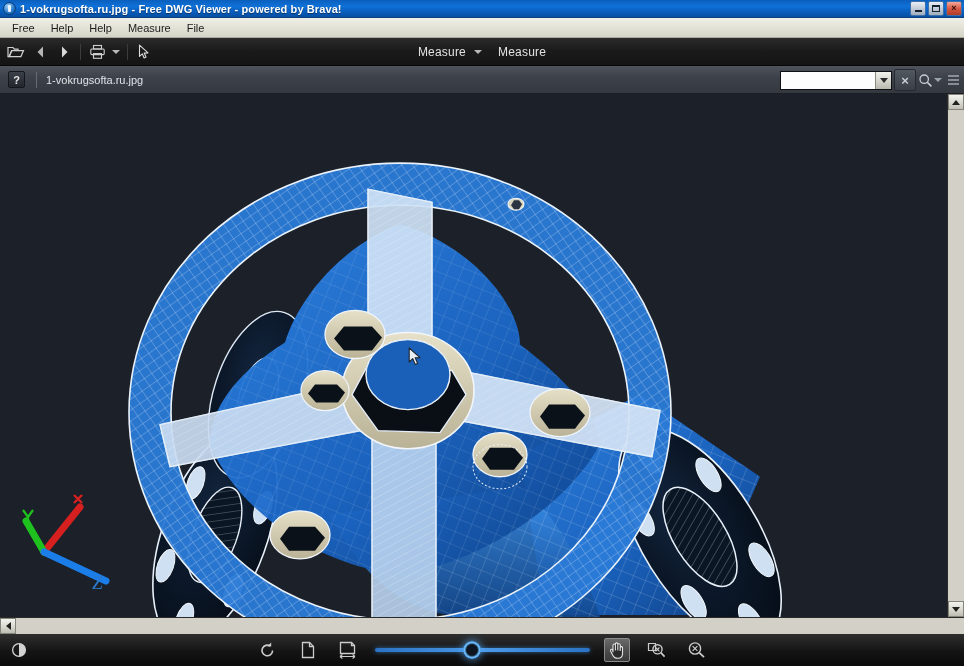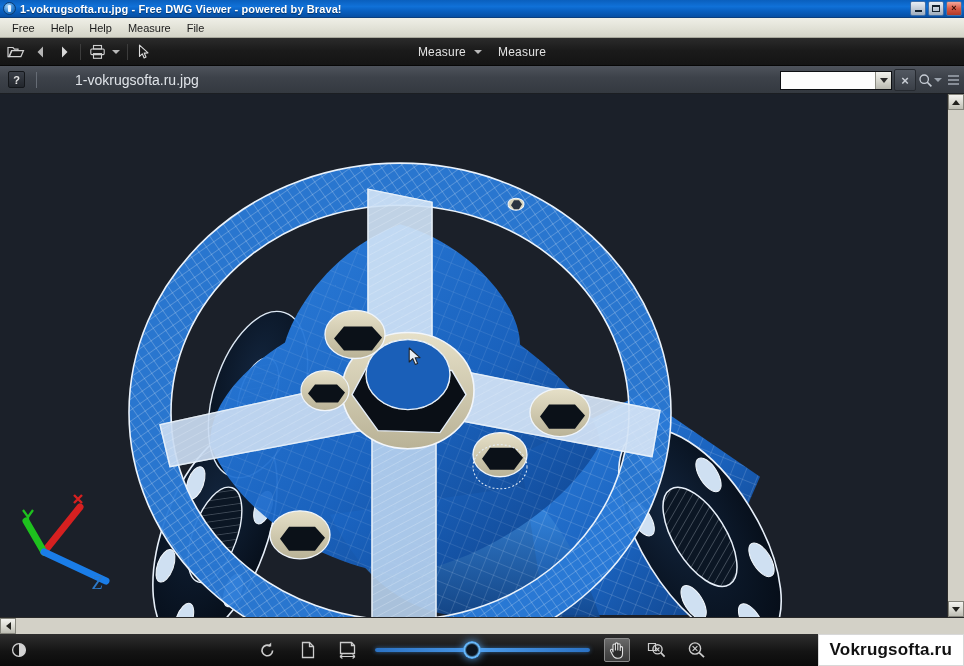--- a/index.html
+++ b/index.html
@@ -103,21 +103,21 @@
     border-bottom: 1px solid #1b1e22; position: relative;
   }
   .help-btn {
     width: 17px; height: 17px; margin-left: 5px;
     background: linear-gradient(180deg,#3b4049 0%,#22262c 100%);
     border: 1px solid #14171b; border-radius: 2px;
     color: #e6e6e6; font-size: 11px; font-weight: bold;
     display: flex; align-items: center; justify-content: center;
   }
   .doc-sep { width: 1px; height: 16px; background: #666c75; margin: 0 9px 0 11px; }
-  .doc-name { color: #dfe3e8; font-size: 14px; white-space: nowrap; margin-left: 29px; }
+  .doc-name { color: #dfe3e8; font-size: 11px; white-space: nowrap; }
   .doc-right {
     position: absolute; right: 2px; top: 0; height: 28px;
     display: flex; align-items: center; gap: 2px;
   }
   .combo {
     width: 112px; height: 19px;
     background: #fdfdfd; border: 1px solid #0d0f12;
     display: flex; align-items: center;
   }
   .combo input {
@@ -567,14 +567,13 @@
       <div class="bbtn">
         <svg width="19" height="18" viewBox="0 0 19 18">
           <circle cx="8" cy="7.5" r="5.6" fill="none" stroke="#cccccc" stroke-width="1.4"></circle>
           <line x1="12.2" y1="11.7" x2="17" y2="16.2" stroke="#cccccc" stroke-width="1.8"></line>
           <path d="M5.6 5.1l4.8 4.8M10.4 5.1l-4.8 4.8" stroke="#cccccc" stroke-width="1.2"></path>
         </svg>
       </div>
     </div>
   </div>
 
-  <div class="watermark">Vokrugsofta.ru</div>
 </div>
 
 </body></html>

